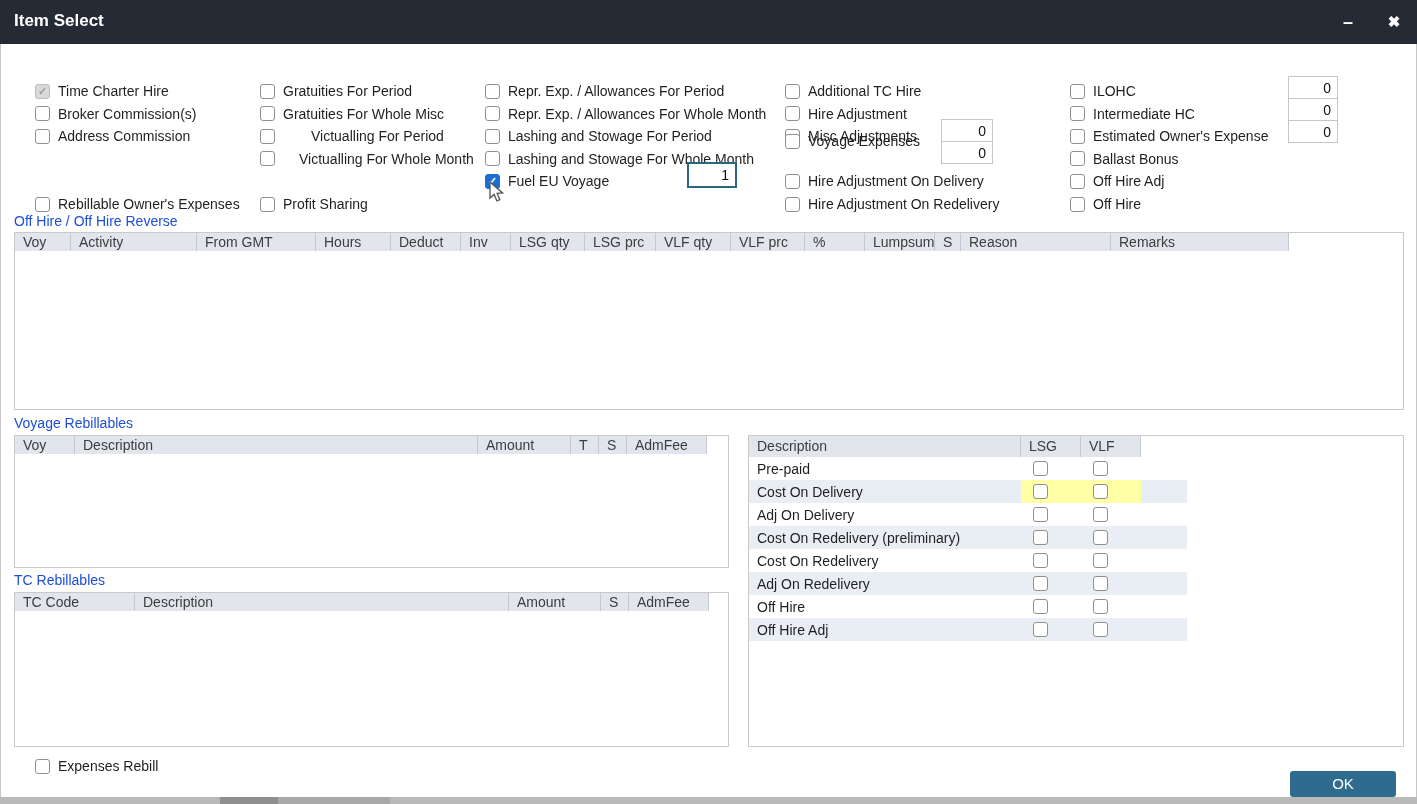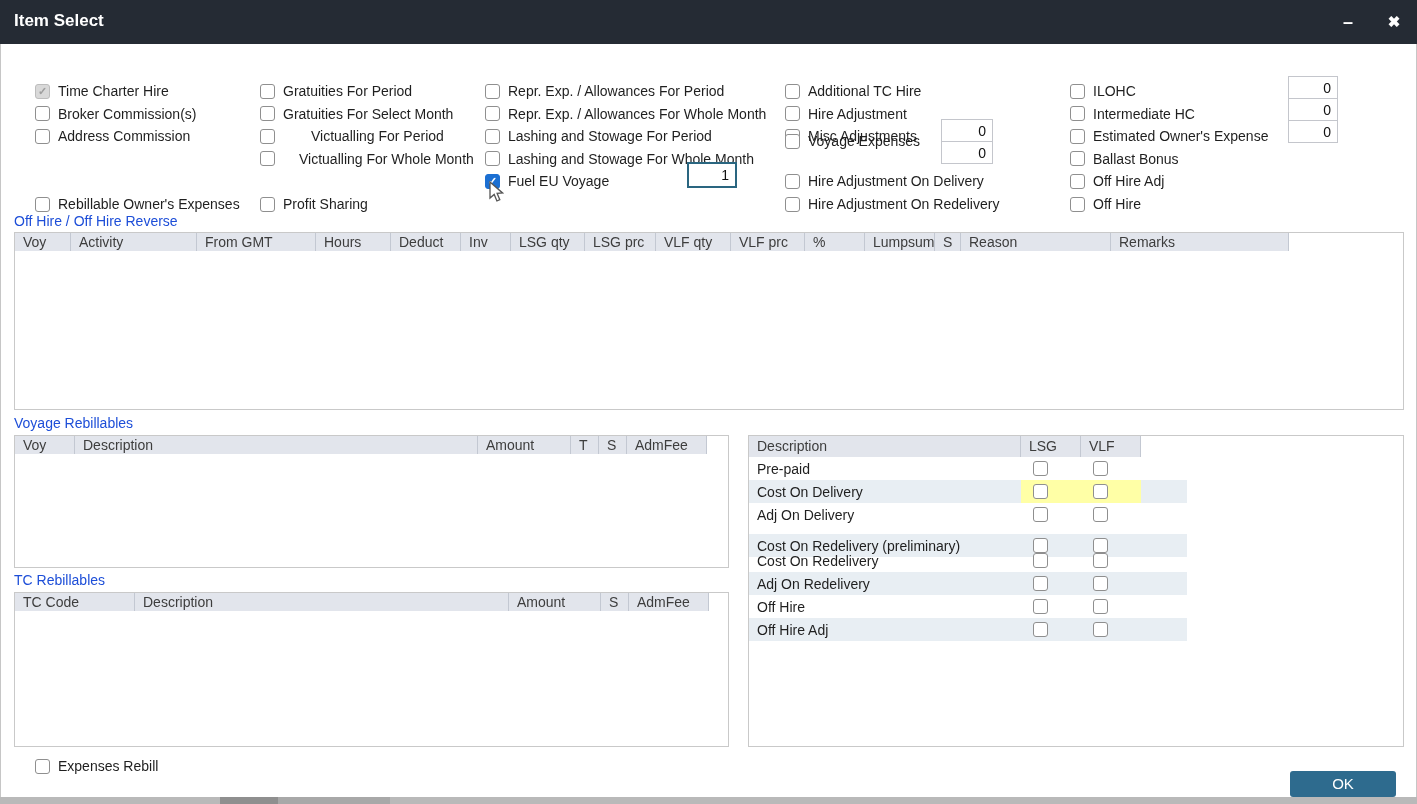--- a/index.html
+++ b/index.html
@@ -79,21 +79,21 @@
     <div class="cb-item" style="left: 35px; top: 193px;">
       <span class="cb"></span>
       <span class="cb-label">Rebillable Owner's Expenses</span>
     </div>
     <div class="cb-item" style="left: 260px; top: 80px;">
       <span class="cb"></span>
       <span class="cb-label">Gratuities For Period</span>
     </div>
     <div class="cb-item" style="left: 260px; top: 102.6px;">
       <span class="cb"></span>
-      <span class="cb-label">Gratuities For Select Month</span>
+      <span class="cb-label">Gratuities For Whole Misc</span>
     </div>
     <div class="cb-item" style="left: 260px; top: 125.2px; gap: 36px;">
       <span class="cb"></span>
       <span class="cb-label">Victualling For Period</span>
     </div>
     <div class="cb-item" style="left: 260px; top: 147.8px; gap: 24px;">
       <span class="cb"></span>
       <span class="cb-label">Victualling For Whole Month</span>
     </div>
     <div class="cb-item" style="left: 260px; top: 193px;">
@@ -251,21 +251,21 @@
     </div>
     <div class="ct-row" style="top: 67px;">
       <div class="ct-desc">Adj On Delivery</div>
       <div class="ct-cell" style="left: 272px;">
         <span class="cb"></span>
       </div>
       <div class="ct-cell" style="left: 332px;">
         <span class="cb"></span>
       </div>
     </div>
-    <div class="ct-row stripe" style="top: 90px; margin-top: 8px;">
+    <div class="ct-row stripe" style="top: 90px;">
       <div class="ct-desc">Cost On Redelivery (preliminary)</div>
       <div class="ct-cell" style="left: 272px;">
         <span class="cb"></span>
       </div>
       <div class="ct-cell" style="left: 332px;">
         <span class="cb"></span>
       </div>
     </div>
     <div class="ct-row" style="top: 113px;">
       <div class="ct-desc">Cost On Redelivery</div>

